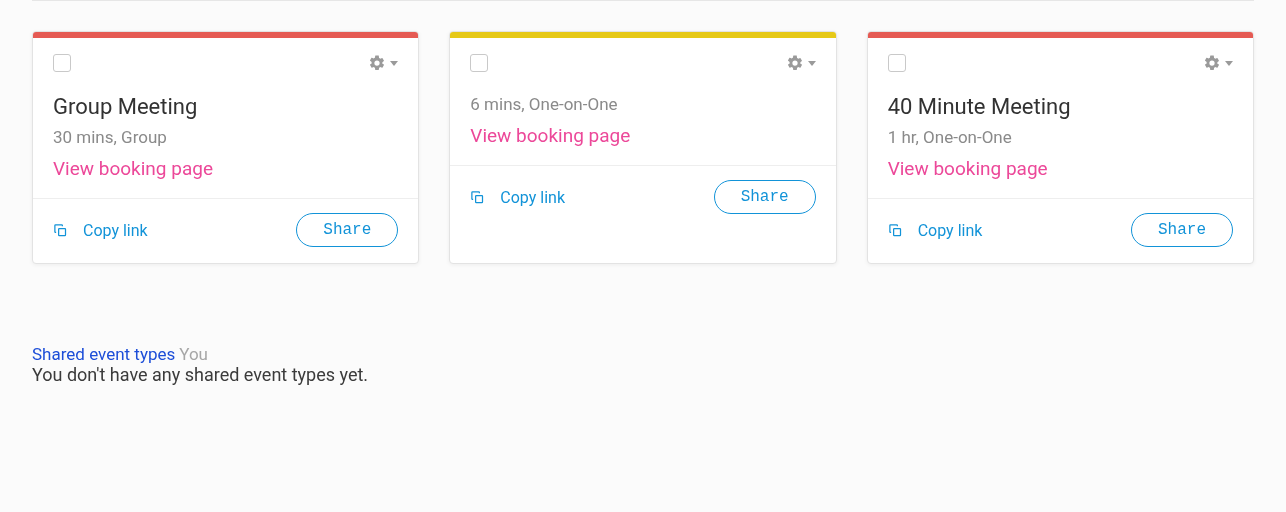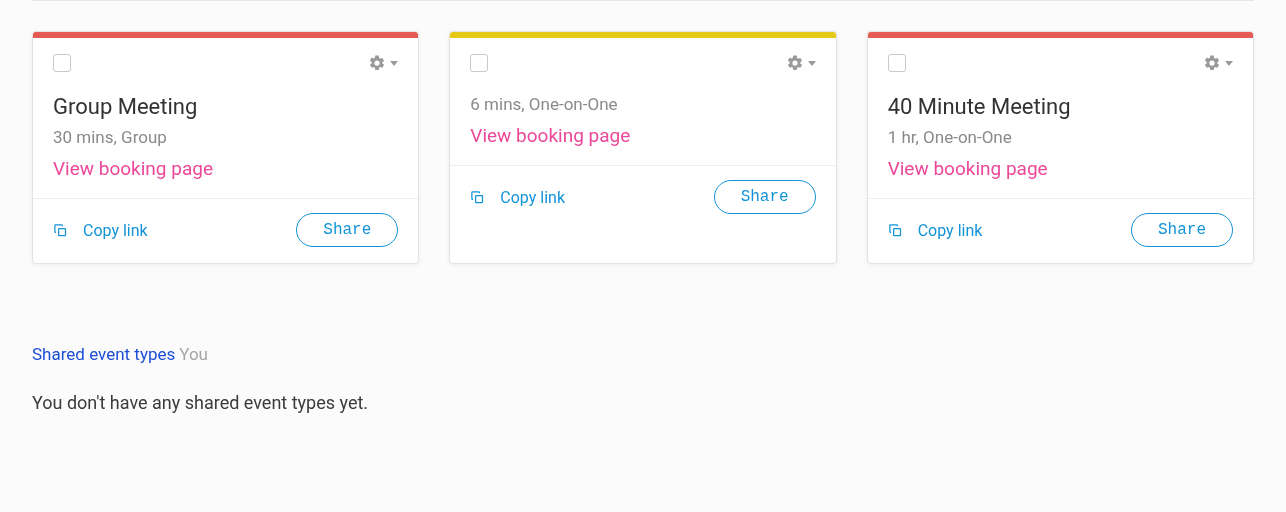--- a/index.html
+++ b/index.html
@@ -116,21 +116,20 @@
     font-size: 17px;
     color: #1d4ed8;
     font-weight: 400;
   }
   .shared-sub {
     font-size: 17px;
     color: #a6a6a6;
     font-weight: 400;
   }
   .shared-empty {
-    margin-top: 28px;
     font-size: 18px;
     color: #3b3b3b;
     font-weight: 400;
   }
 </style>
 </head>
 <body>
 
 <div class="page">
   <div class="divider"></div>

